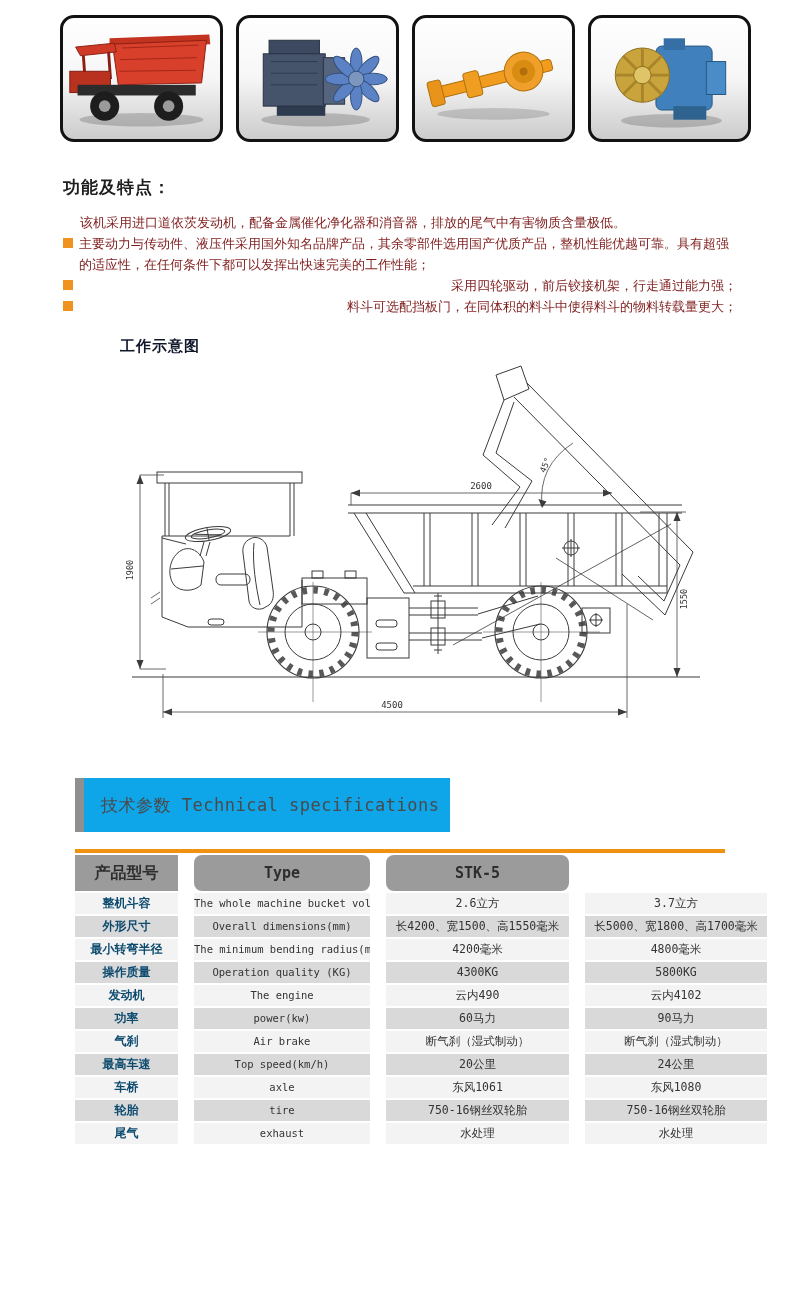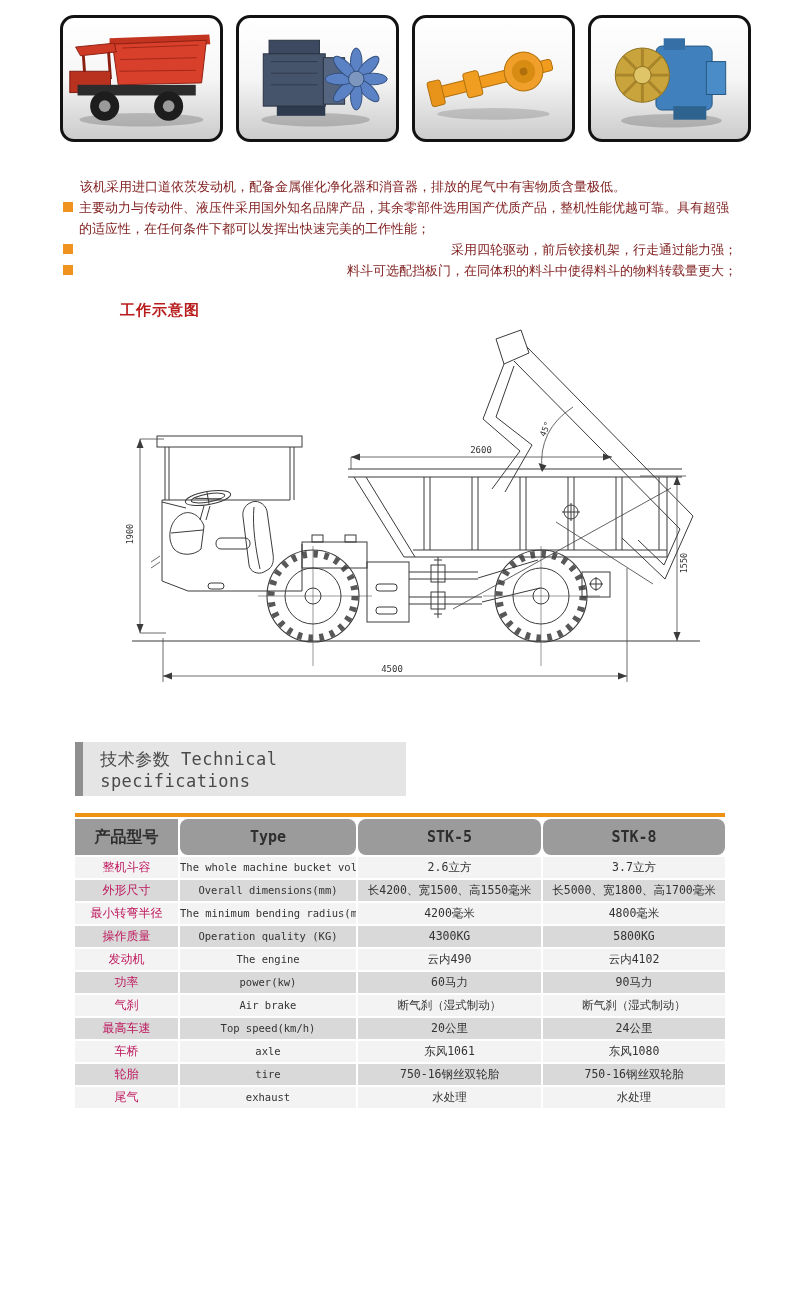--- a/index.html
+++ b/index.html
@@ -16,46 +16,46 @@
     display:flex; align-items:center; justify-content:center; overflow:hidden;
   }
   
   .features { margin:34px 63px 0 63px; }
   .features h2 { font-size:17px; font-weight:700; color:#1e1e1e; margin-bottom:13px; letter-spacing:1px; }
   .para { font-size:13px; line-height:21px; color:#7f1d1d; }
   .intro { padding-left:17px; }
   .bullet { display:flex; align-items:flex-start;justify-content:space-between; }
   .bullet .sq { flex:0 0 10px; width:10px; height:10px; margin:5px 6px 0 0; }
   
-  .diagram-title { margin:20px 0 0 120px; font-size:15px; font-weight:700; color:#b91c1c; letter-spacing:1px; }
+  .diagram-title { margin:20px 0 0 120px; font-size:15px; font-weight:700; color:#0f172a; letter-spacing:1px; }
   .diagram-wrap { margin:6px 0 0 120px; }
   svg text { font-family:"DejaVu Sans Mono", monospace; fill:#333; }
   
   .spec-header {
-    margin:46px 0 0 75px; width:331px; height:54px; background:#e5e5e5;
+    margin:46px 0 0 75px; width:375px; height:54px; background:#0ea5e9;
     display:flex; align-items:center;
   }
   .spec-header .bar { width:9px; height:54px; background:#8f8f8f; }
   .spec-header .txt {
     margin-left:17px; font-size:17px; color:#4a4a4a;
     font-family:"DejaVu Sans Mono", monospace; letter-spacing:0.5px;
   }
   
   .spec-table { margin:17px 0 0 75px; width:650px; border-top:4px solid #ef9211; padding-top:2px; }
-  .t-row { display:grid; grid-template-columns:103px 176px 183px 182px; column-gap:2px; margin-bottom:2px; }
+  .t-row { display:grid; grid-template-columns:103px 176px 183px 182px; column-gap:16px; margin-bottom:2px; }
   .t-head .t-cell {
     background:#9b9b9b; height:36px; line-height:36px; text-align:center;
     font-weight:700; color:#2e2e2e;
   }
   .t-head .h-cn { font-size:16px; }
   .t-head .h-en { font-size:15px; font-family:"DejaVu Sans Mono", monospace;border-radius:8px; }
   .t-cell { height:21px; line-height:21px; text-align:center; overflow:hidden; white-space:nowrap; }
   #spec-rows .t-row:nth-child(odd) .t-cell { background:#f3f3f3; }
   #spec-rows .t-row:nth-child(even) .t-cell { background:#d9d9d9; }
-  .c-cn { font-size:12px; color:#be185d; }
+  .c-cn { font-size:12px; color:#0c4a6e;font-weight:bold; }
   .c-en { font-size:10.5px; font-family:"DejaVu Sans Mono", monospace; color:#333; }
   .c-v  { font-size:11.5px; font-family:"DejaVu Sans Mono", monospace; color:#333; }
 </style>
 </head>
 <body>
 
 <div class="gallery">
 
   <div class="thumb">
     <svg width="155" height="118" viewBox="0 0 160 120">
@@ -136,20 +136,21 @@
       <g transform="translate(52,56)">
         <circle r="28" fill="#c9a43c" stroke="#8a6d1d"></circle>
         <path d="M0,-28 V28 M-28,0 H28 M-20,-20 L20,20 M-20,20 L20,-20" stroke="#a8852a" fill="none" stroke-width="3"></path>
         <circle r="9" fill="#e0c468" stroke="#8a6d1d"></circle>
       </g>
     </svg>
   </div>
 </div>
 
 <div class="features">
+  <h2>功能及特点：</h2>
   <p class="para intro">该机采用进口道依茨发动机，配备金属催化净化器和消音器，排放的尾气中有害物质含量极低。</p>
   <div class="para bullet">
     <span class="sq" style="background:#f0921e"></span>
     <span>主要动力与传动件、液压件采用国外知名品牌产品，其余零部件选用国产优质产品，整机性能优越可靠。具有超强的适应性，在任何条件下都可以发挥出快速完美的工作性能；</span>
   </div>
   <div class="para bullet">
     <span class="sq" style="background:#f0921e"></span>
     <span>采用四轮驱动，前后铰接机架，行走通过能力强；</span>
   </div>
   <div class="para bullet">
@@ -272,21 +273,20 @@
 <div class="spec-header">
   <div class="bar"></div>
   <div class="txt">技术参数 Technical specifications</div>
 </div>
 
 <div class="spec-table">
   <div class="t-row t-head">
     <div class="t-cell h-cn">产品型号</div>
     <div class="t-cell h-en">Type</div>
     <div class="t-cell h-en">STK-5</div>
-    <div class="t-cell h-en">STK-8</div>
   </div>
   <div id="spec-rows">
   <div class="t-row">
     <div class="t-cell c-cn">整机斗容</div>
     <div class="t-cell c-en">The whole machine bucket volume (m )</div>
     <div class="t-cell c-v">2.6立方</div>
     <div class="t-cell c-v">3.7立方</div>
   </div>
 
 

